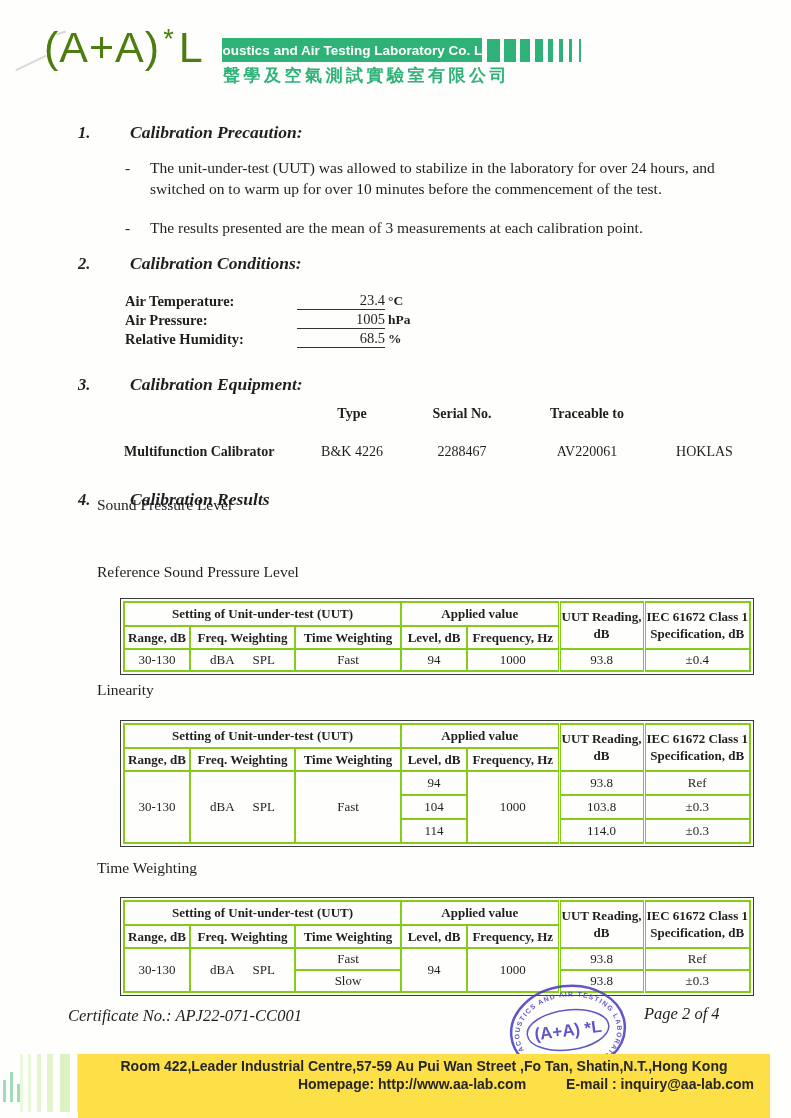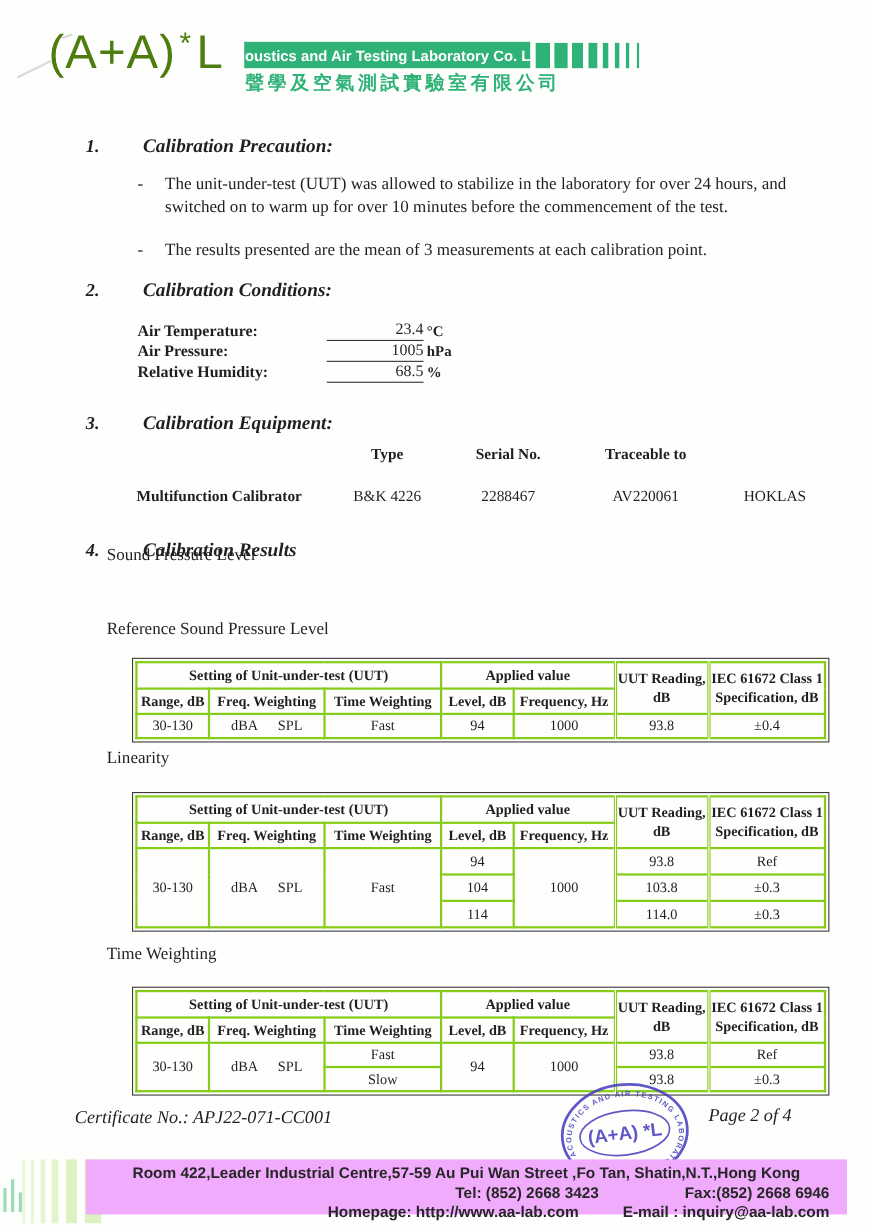--- a/index.html
+++ b/index.html
@@ -55,21 +55,21 @@
   .split{display:flex;justify-content:space-evenly;}
 
   
   .cert{position:absolute;left:68px;top:1006px;font-style:italic;font-size:16.5px;white-space:nowrap;}
   .pagelab{position:absolute;left:644px;top:1004px;font-style:italic;font-size:16.5px;white-space:nowrap;}
   .stamp{position:absolute;left:500px;top:976px;transform:rotate(-7deg);opacity:.88;}
   .stripes{position:absolute;left:20px;top:1054px;height:58px;display:flex;}
   .stripes i{display:block;height:58px;background:#dcf2c3;}
   .edgeticks{position:absolute;left:3px;top:1072px;display:flex;align-items:flex-end;}
   .edgeticks i{display:block;background:#9fdcb9;margin-right:4px;}
-  .fbox{position:absolute;left:78px;top:1054px;width:692px;height:50px;background:#f0abfc;
+  .fbox{position:absolute;left:78px;top:1054px;width:692px;height:64px;background:#fde047;
         font-family:"Liberation Sans",sans-serif;font-weight:bold;font-size:14px;color:#262626;
         line-height:17.5px;padding-top:4px;box-sizing:border-box;}
   .fbox .l1{text-align:center;white-space:nowrap;}
   .fbox .l2{display:flex;justify-content:flex-end;gap:78px;padding-right:16px;white-space:nowrap;}
   .fbox .l3{display:flex;justify-content:flex-end;gap:40px;padding-right:16px;white-space:nowrap;}
 </style>
 </head>
 <body>
 
 <div class="page">
@@ -337,23 +337,19 @@
   <div class="stripes">
     <i style="width:3px;margin-right:5px;opacity:.55"></i>
       <i style="width:3px;margin-right:6px;opacity:.65"></i>
       <i style="width:4px;margin-right:6px;opacity:.75"></i>
       <i style="width:6px;margin-right:7px;opacity:.85"></i>
       <i style="width:10px;margin-right:7px"></i>
       <i style="width:15px"></i>
   </div>
   <div class="fbox">
     <div class="l1">Room 422,Leader Industrial Centre,57-59 Au Pui Wan Street ,Fo Tan, Shatin,N.T.,Hong Kong</div>
-    <div class="l2">
-      <span>Tel: (852) 2668 3423</span>
-      <span>Fax:(852) 2668 6946</span>
-    </div>
     <div class="l3">
       <span>Homepage: http://www.aa-lab.com</span>
       <span>E-mail : inquiry@aa-lab.com</span>
     </div>
   </div>
 
 </div>
 
 </body></html>

